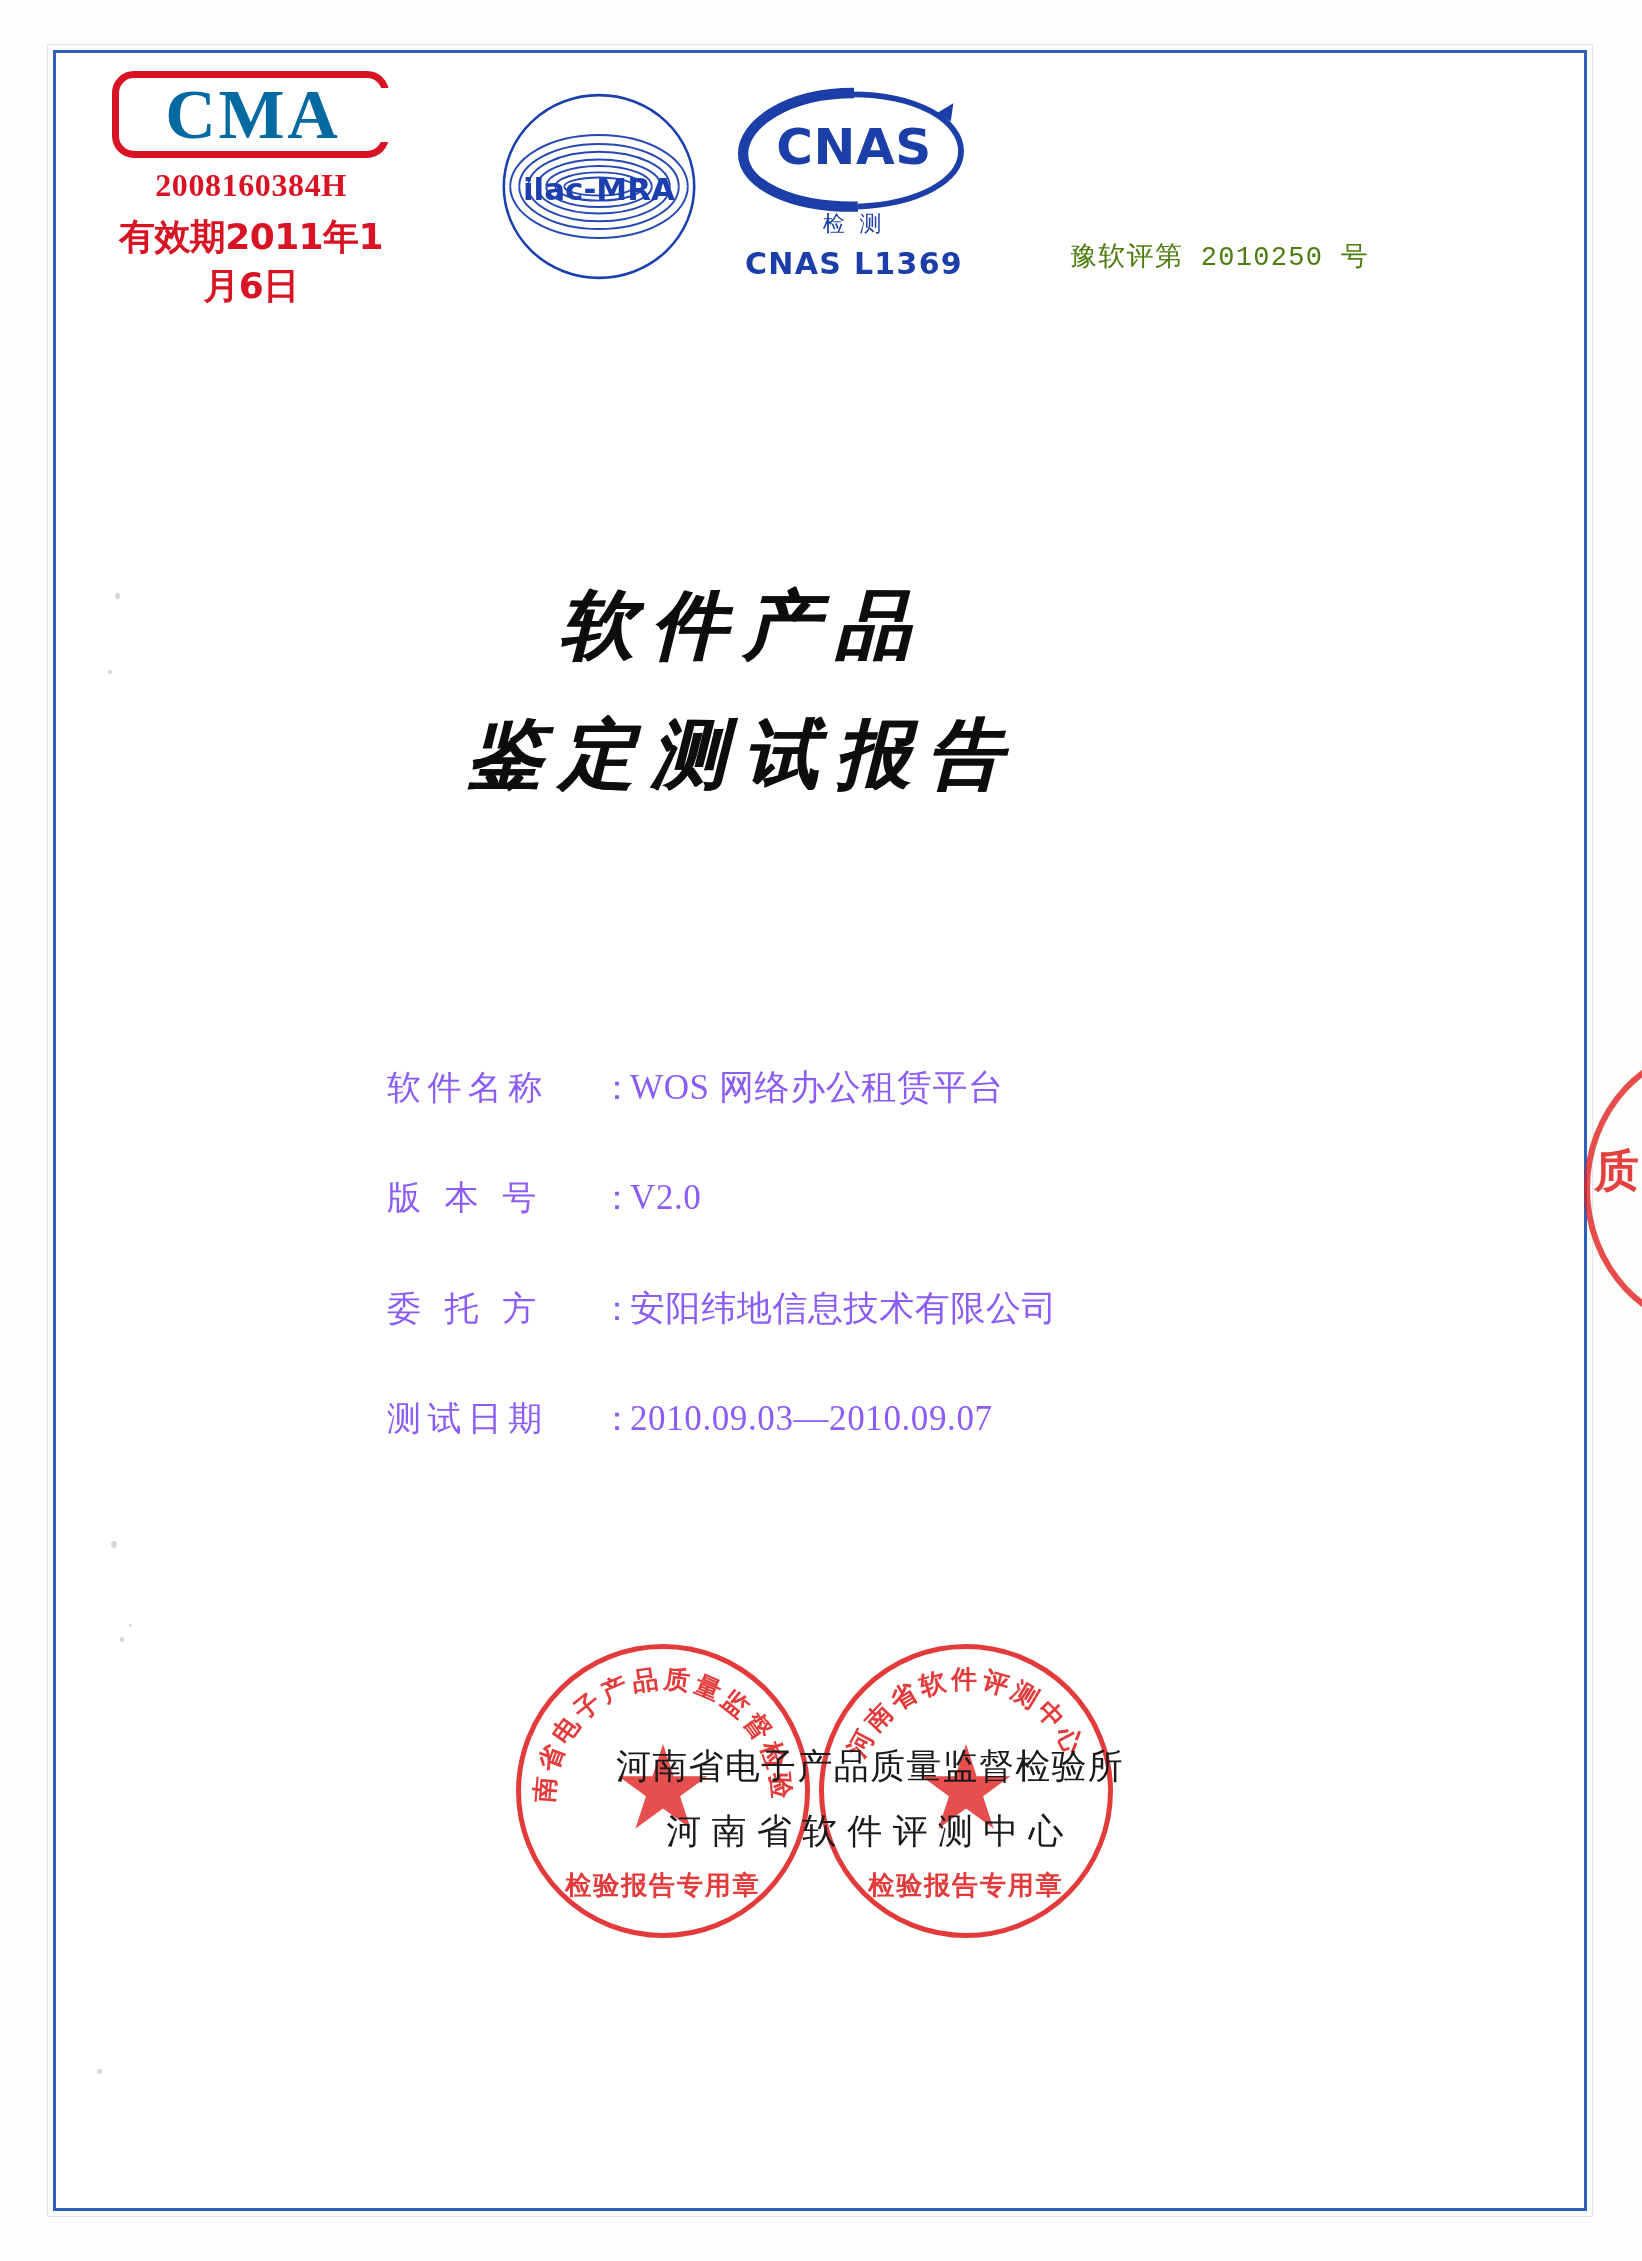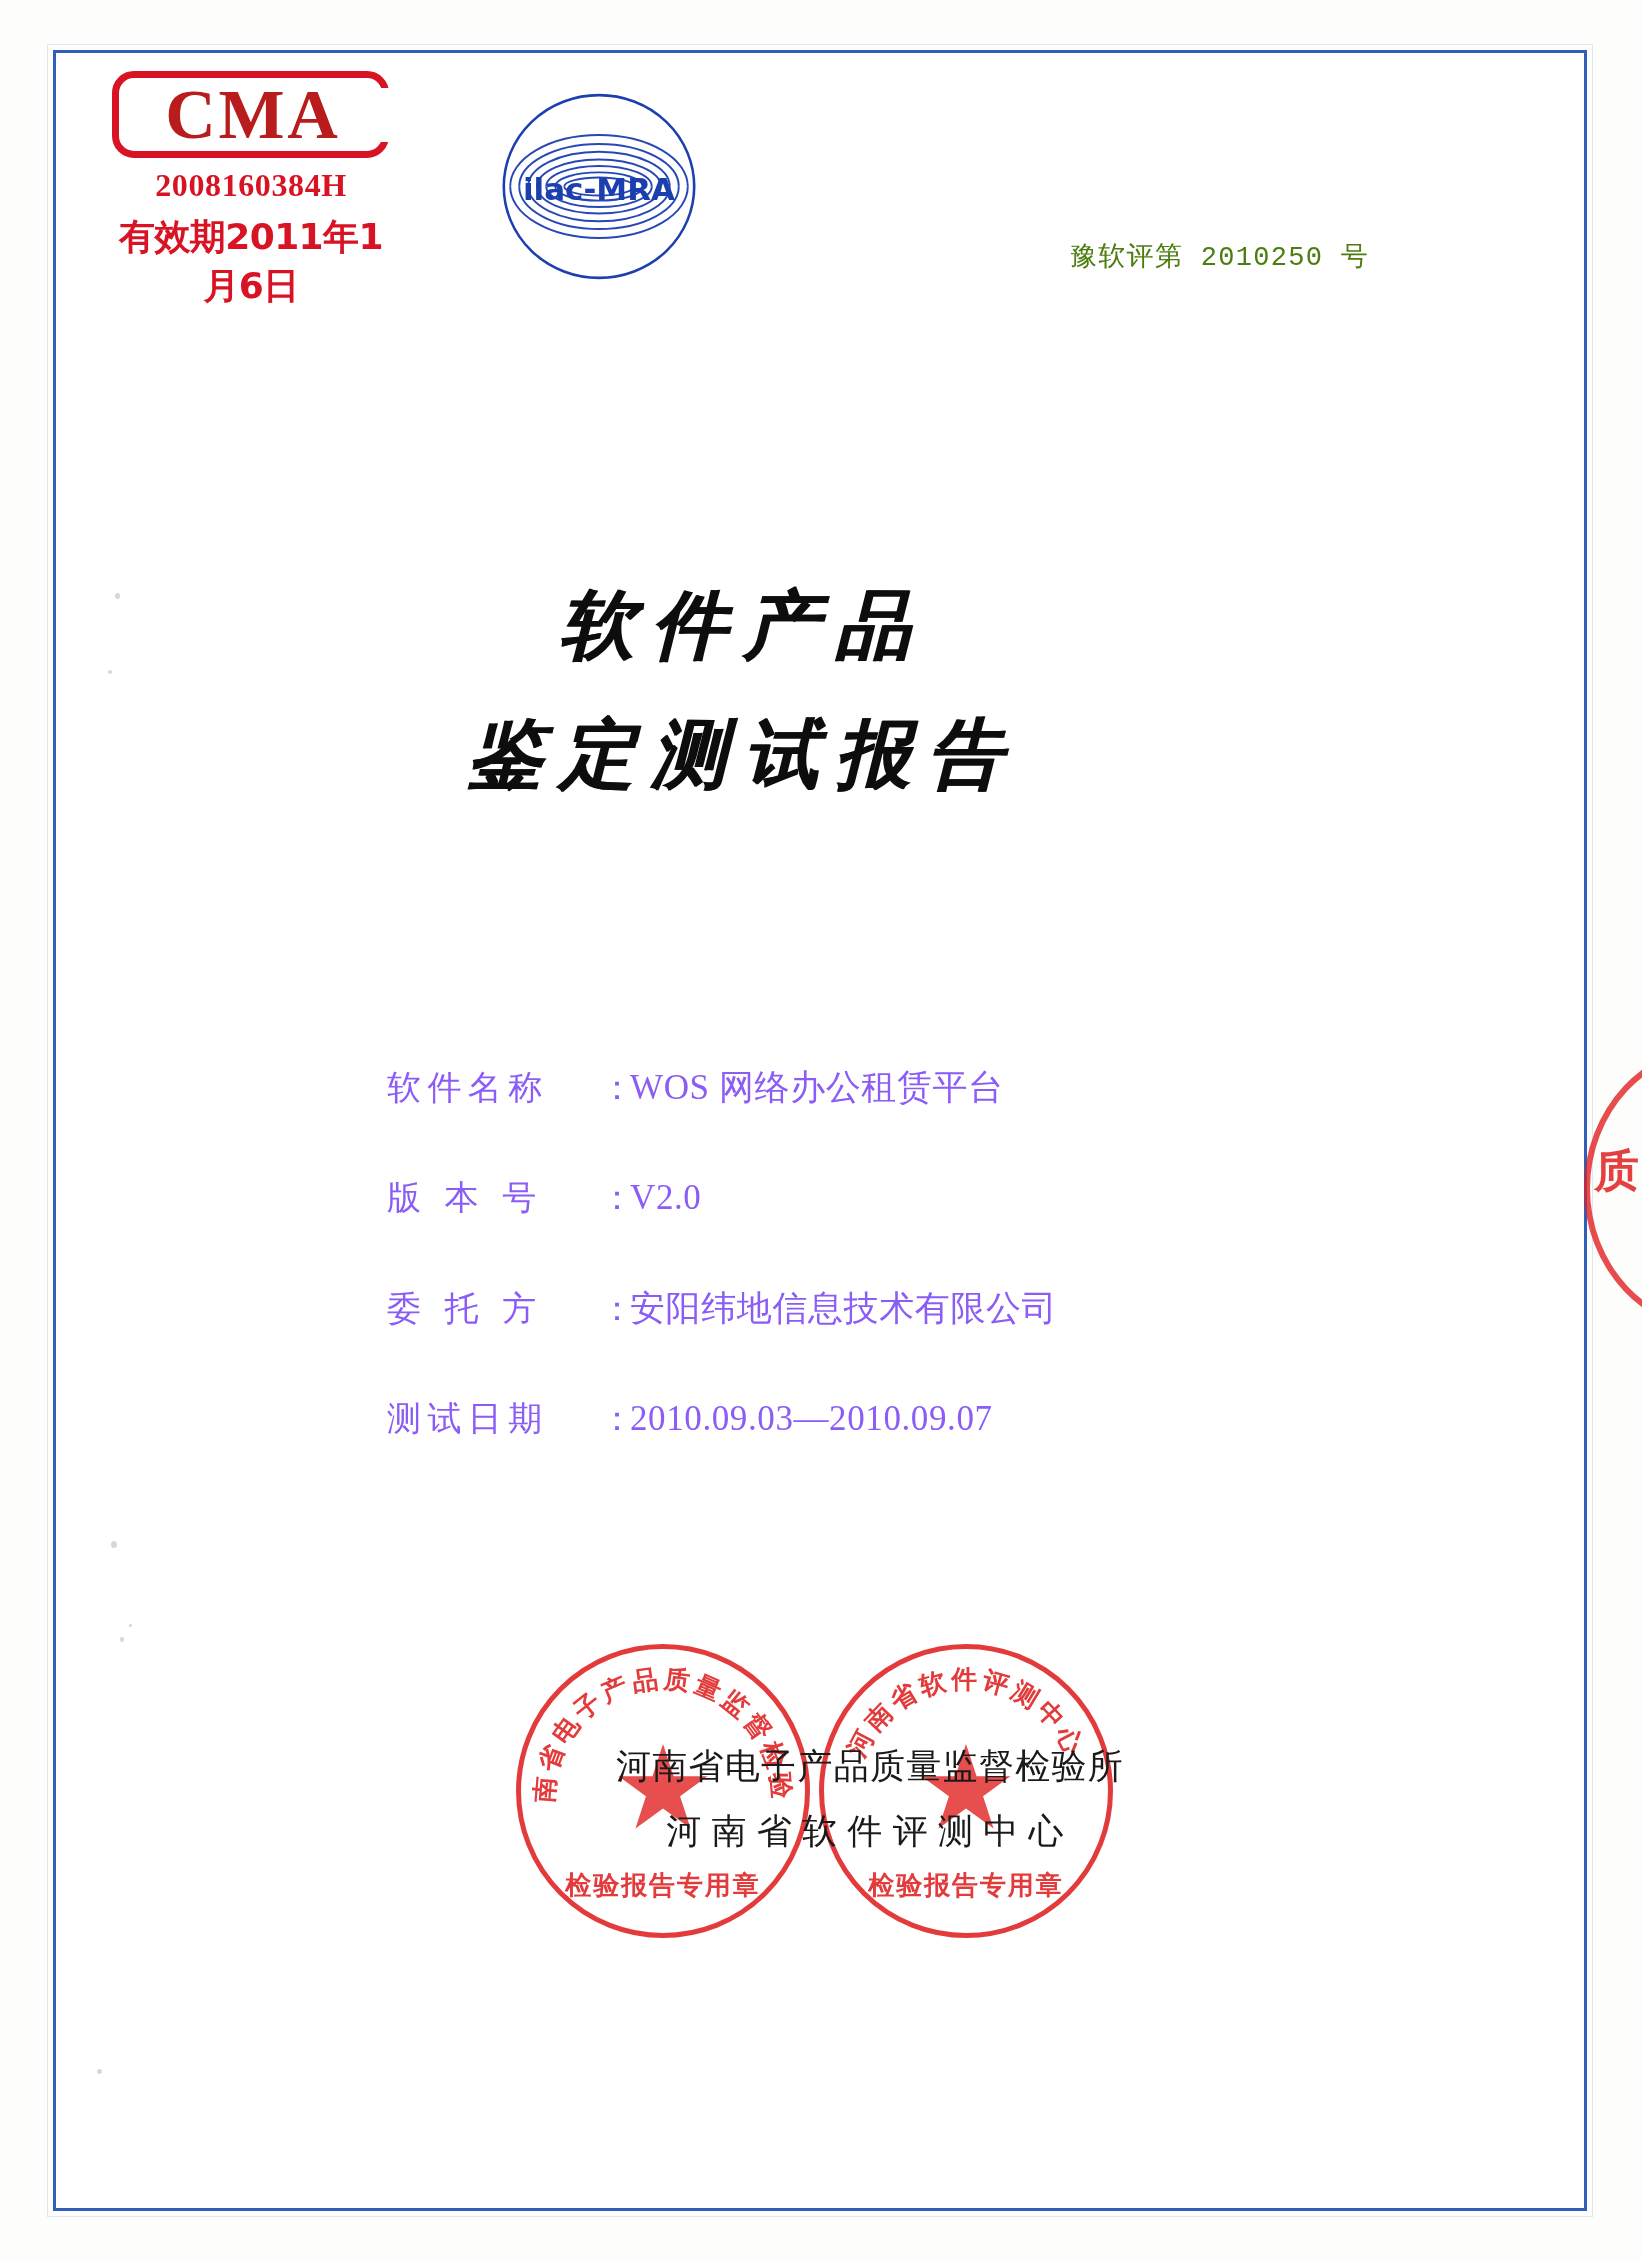--- a/index.html
+++ b/index.html
@@ -86,21 +86,21 @@
     position: absolute;
     inset: 0;
     display: flex;
     align-items: center;
     justify-content: center;
     font-family: "Liberation Serif", serif;
     font-weight: bold;
     font-size: 70px;
     letter-spacing: 2.6px;
     line-height: 1;
-    color: #b91c1c;
+    color: #0369a1;
     padding-left: 3.9px;
   }
   .cma-num {
     font-family: "Liberation Serif", serif;
     font-weight: bold;
     font-size: 32px;
     letter-spacing: 0.6px;
     margin-top: 9px;
     text-align: center;
     width: 290px;
@@ -388,20 +388,32 @@
           <path d="M50 150 a110 54 0 0 0 220 0"></path>
           <path d="M64 150 a96 42 0 0 0 192 0"></path>
           <path d="M78 150 a82 32 0 0 0 164 0"></path>
           <path d="M92 150 a68 22 0 0 0 136 0"></path>
           <path d="M106 150 a54 14 0 0 0 108 0"></path>
         </g>
       </svg>
       <div class="ilac-text">ilac-MRA</div>
     </div>
 
+    <div class="cnas">
+      <div class="cnas-logo">
+        <svg width="258" height="129" viewBox="0 0 400 200">
+          <path d="M200 14 C 96 14 28 62 28 108 C 28 156 104 192 206 190" fill="none" stroke="#1b3ea8" stroke-width="16"></path>
+          <path d="M196 16 C 300 16 366 58 366 104 C 366 150 300 186 206 190" fill="none" stroke="#1b3ea8" stroke-width="9"></path>
+          <path d="M330 44 l 24 -14 l -4 28 z" fill="#1b3ea8"></path>
+        </svg>
+        <div class="cnas-word">CNAS</div>
+      </div>
+      <div class="cnas-sub">检 测</div>
+      <div class="cnas-code">CNAS L1369</div>
+    </div>
 
     <div class="report-no">豫软评第 2010250 号</div>
   </div>
 
   <div class="title-block">
     <div class="title-line">软件产品</div>
     <div class="title-line">鉴定测试报告</div>
   </div>
 
   <div class="fields">

